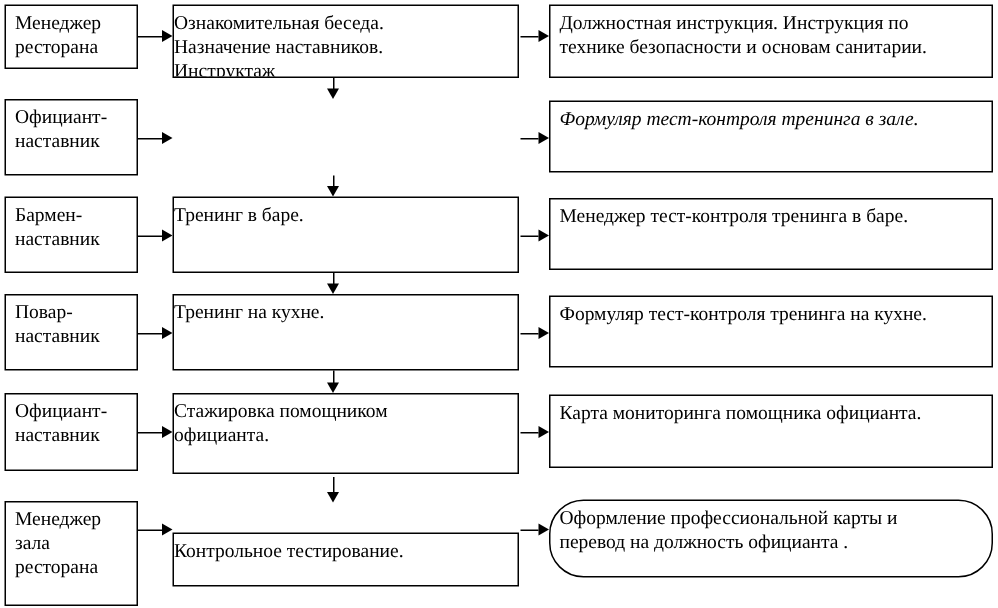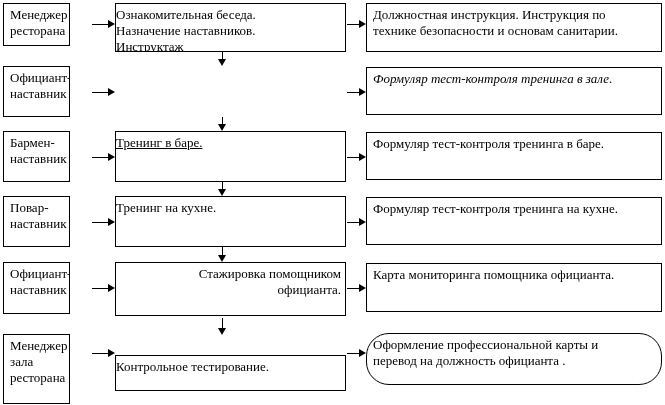--- a/index.html
+++ b/index.html
@@ -15,36 +15,36 @@
     overflow: hidden;
   }
   .box {
     position: absolute;
     box-sizing: border-box;
     border: 1px solid #000000;
     background: #ffffff;
     white-space: pre-line;
     overflow: hidden;
   }
-  .role { left: 3px;   width: 67px;  padding: 3px 2px 0 6px; }
+  .role { left: 3px;   width: 89px;  padding: 3px 2px 0 6px; }
   .step { left: 115px; width: 231px; padding: 3px 4px 0 0; }
   .doc  { left: 366px; width: 296px; padding: 3px 19px 0 6px; }
 
   .role.r1 { top: 3px;   height: 43px; }
   .role.r2 { top: 66px;  height: 51px; }
   .role.r3 { top: 131px; height: 51px; }
   .role.r4 { top: 196px; height: 51px; }
   .role.r5 { top: 262px; height: 52px; }
   .role.r6 { top: 334px; height: 70px; }
 
   .step.r1 { top: 3px;   height: 49px; }
   .step.r2 { top: 66px;  height: 51px; }
-  .step.r3 { top: 131px; height: 51px; text-decoration: underline; }
+  .step.r3 { top: 131px; height: 51px; }
   .step.r4 { top: 196px; height: 51px; }
-  .step.r5 { top: 262px; height: 54px; text-align: right; }
+  .step.r5 { top: 262px; height: 54px; }
   .step.r6 { top: 335px; height: 36px; margin-top: 20px; }
 
   .doc.r1 { top: 3px;   height: 49px; }
   .doc.r2 { top: 67px;  height: 48px; font-style: italic; }
   .doc.r3 { top: 132px; height: 48px; }
   .doc.r4 { top: 197px; height: 48px; }
   .doc.r5 { top: 263px; height: 49px; }
   .doc.r6 { top: 333px; height: 52px; border-radius: 23px; }
 
   .arrow-h { position: absolute; height: 1px; background: #000000; }
@@ -101,21 +101,21 @@
   <div class="arrow-h a-doc ay2"></div>
   <div class="box doc r2">Формуляр тест-контроля тренинга в зале.</div>
 
   <div class="arrow-v v2"></div>
 
   <div class="box role r3">Бармен-
 наставник</div>
   <div class="arrow-h a-role ay3"></div>
   <div class="box step r3">Тренинг в баре.</div>
   <div class="arrow-h a-doc ay3"></div>
-  <div class="box doc r3">Формуляр тест-контроля тренинга в баре.</div>
+  <div class="box doc r3">Менеджер тест-контроля тренинга в баре.</div>
 
   <div class="arrow-v v3"></div>
 
   <div class="box role r4">Повар-
 наставник</div>
   <div class="arrow-h a-role ay4"></div>
   <div class="box step r4">Тренинг на кухне.</div>
   <div class="arrow-h a-doc ay4"></div>
   <div class="box doc r4">Формуляр тест-контроля тренинга на кухне.</div>
 

